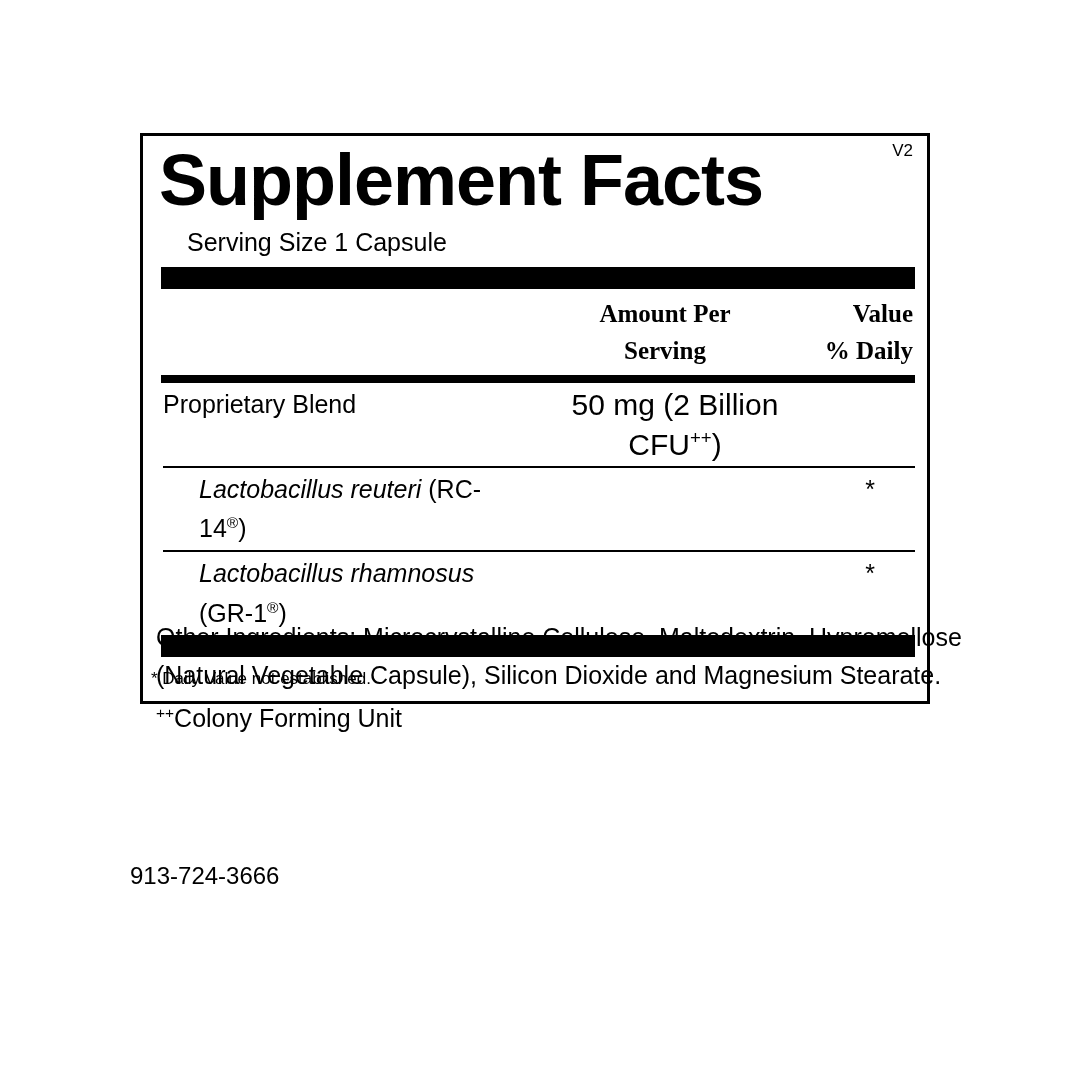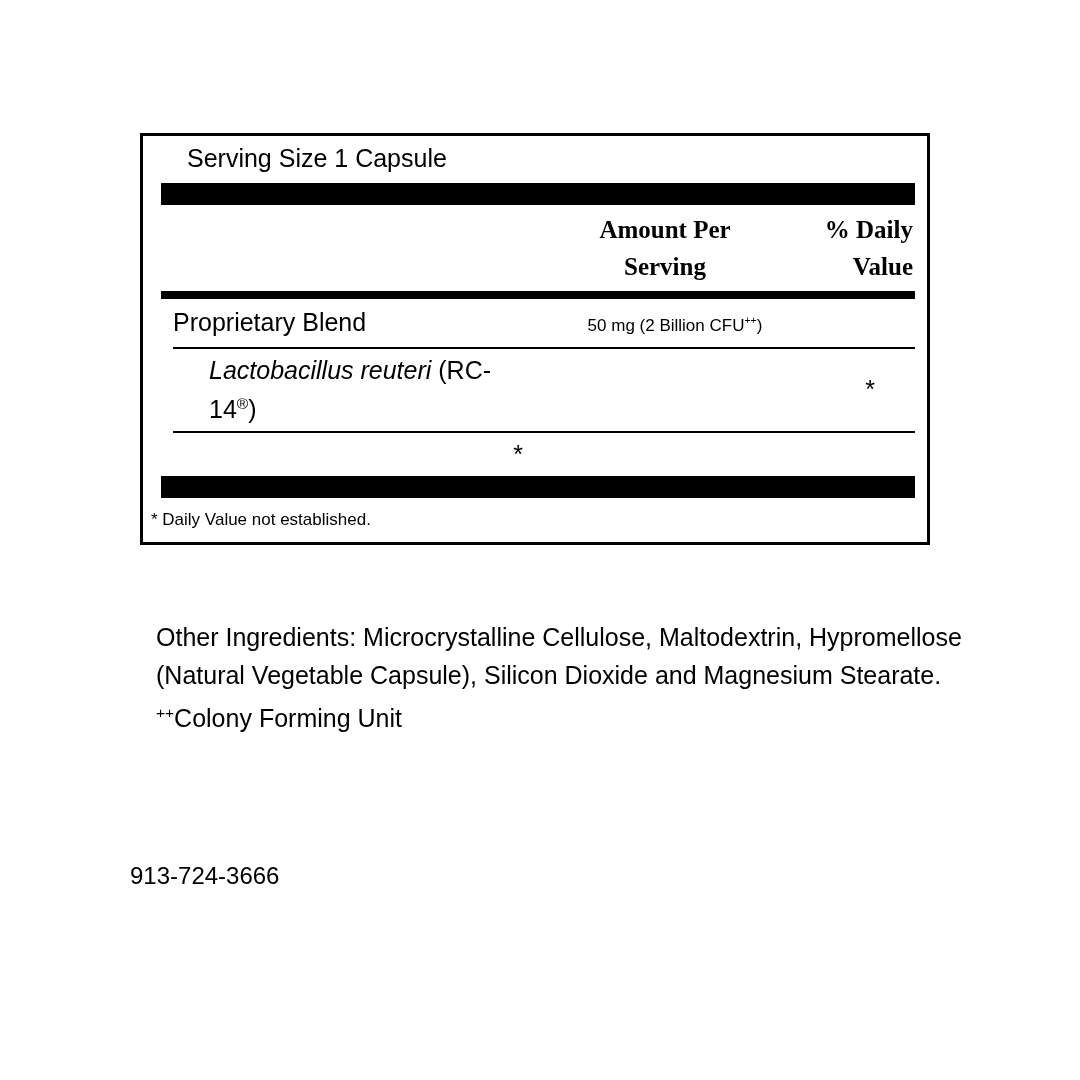--- a/index.html
+++ b/index.html
@@ -90,38 +90,38 @@
   }
 
   .rule-med {
     height: 8px;
     background: #000;
     margin: 6px 12px 0 18px;
   }
 
   .ing-row {
     display: flex;
-    align-items: center;
-    margin: 0 12px 0 30px;
+    align-items: flex-start;
+    margin: 0 12px 0 20px;
     padding: 5px 0 5px 0;
     border-bottom: 2px solid #000;
   }
   .ing-row.no-border { border-bottom: none; }
 
   .ing-name {
     flex: 1 1 auto;
     font-size: 25px;
     line-height: 33px;
   }
   .ing-name.indent { padding-left: 36px; font-style: italic; }
   .ing-name .roman { font-style: normal; }
   .ing-amount {
     flex: 0 0 300px;
     text-align: center;
-    font-size: 17px;
+    font-size: 30px;
     line-height: 33px;
   }
   .ing-dv {
     flex: 0 0 90px;
     text-align: center;
     font-size: 25px;
     line-height: 33px;
   }
   sup { font-size: 0.62em; }
 
@@ -153,54 +153,59 @@
     font-size: 24px;
     line-height: 32px;
   }
   .sep { padding: 0 6px; font-weight: bold; }
 </style>
 </head>
 <body>
 
 <div class="panel">
 
+  <div class="title-row">
+    <div class="title">Supplement Facts</div>
+    <div class="title-sup">V2</div>
+  </div>
 
   <div class="serving-lines">
     <div>Serving Size 1 Capsule</div>
   </div>
 
   <div class="rule-thick"></div>
 
   <div class="cols">
     <div class="col-blank"></div>
     <div class="col-amt">
       <div>Amount Per</div>
       <div>Serving</div>
     </div>
     <div class="col-dv">
+      <div>Value</div>
       <div>% Daily</div>
-      <div>Value</div>
     </div>
   </div>
 
   <div class="rule-med"></div>
 
   <div class="ing-row">
     <div class="ing-name">Proprietary Blend</div>
     <div class="ing-amount">50 mg (2 Billion CFU<sup>++</sup>)</div>
     <div class="ing-dv"></div>
   </div>
 
   <div class="ing-row">
     <div class="ing-name indent"><span>Lactobacillus reuteri</span><span class="roman"> (RC-14<sup>®</sup>)</span></div>
     <div class="ing-amount"></div>
     <div class="ing-dv">*</div>
   </div>
 
   <div class="ing-row no-border">
+    <div class="ing-name indent"><span>Lactobacillus rhamnosus</span><span class="roman"> (GR-1<sup>®</sup>)</span></div>
     <div class="ing-amount"></div>
     <div class="ing-dv">*</div>
   </div>
 
   <div class="rule-thick bottom"></div>
 
   <div class="footnote">* Daily Value not established.</div>
 </div>
 
 <div class="other">

